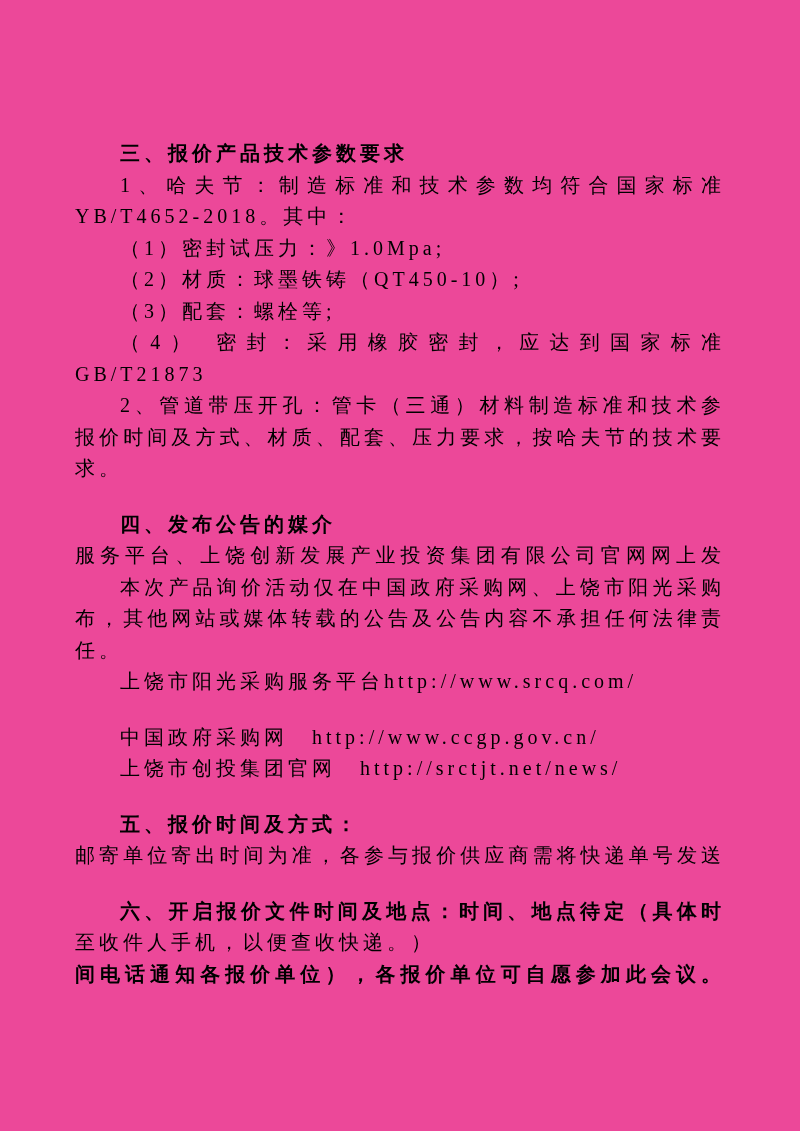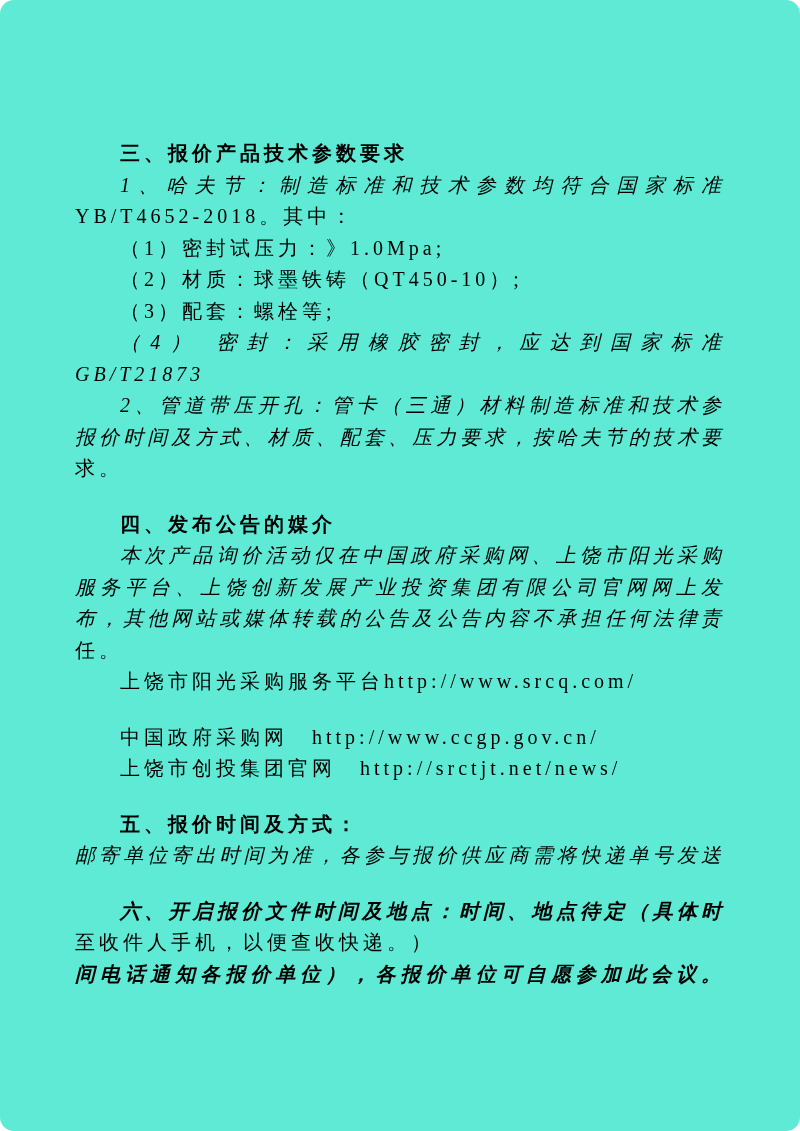--- a/index.html
+++ b/index.html
@@ -4,44 +4,42 @@
 <style>
   html, body {
     margin: 0;
     padding: 0;
     background: #ffffff;
   }
   .page {
     position: relative;
     width: 800px;
     height: 1131px;
-    background: #5eead4;
+    background: #ec4899;
     overflow: hidden;
-    border-radius: 14px;
   }
   .doc {
     box-sizing: border-box;
     width: 800px;
     padding: 138px 75px 0 75px;
     font-family: "Liberation Serif", "DejaVu Serif", serif;
     font-size: 20px;
     color: #000000;
     letter-spacing: 4px;
   }
   .ln {
     min-height: 31.5px;
     line-height: 31.5px;
   }
   .ind { text-indent: 45px; }
   .b   { font-weight: bold; }
   .j   {
     text-align: justify;
     text-align-last: justify;
     text-justify: inter-character;
-    font-style: italic;
   }
   .gap { margin-top: 24px; }
 </style>
 </head>
 <body>
 
 <div class="page">
   <div class="doc">
 
     <div class="ln b ind">三、报价产品技术参数要求</div>
@@ -51,22 +49,22 @@
     <div class="ln ind">（1）密封试压力：》1.0Mpa;</div>
     <div class="ln ind">（2）材质：球墨铁铸（QT450-10）;</div>
     <div class="ln ind">（3）配套：螺栓等;</div>
     <div class="ln ind j">（4） 密封：采用橡胶密封，应达到国家标准GB/T21873</div>
     <div class="ln ind j">2、管道带压开孔：管卡（三通）材料制造标准和技术参</div>
     <div class="ln j">报价时间及方式、材质、配套、压力要求，按哈夫节的技术要</div>
     <div class="ln">求。</div>
 
     <div class="ln b ind gap">四、发布公告的媒介</div>
 
+    <div class="ln j">服务平台、上饶创新发展产业投资集团有限公司官网网上发</div>
     <div class="ln ind j">本次产品询价活动仅在中国政府采购网、上饶市阳光采购</div>
-    <div class="ln j">服务平台、上饶创新发展产业投资集团有限公司官网网上发</div>
     <div class="ln j">布，其他网站或媒体转载的公告及公告内容不承担任何法律责</div>
     <div class="ln">任。</div>
 
     <div class="ln ind">上饶市阳光采购服务平台http://www.srcq.com/</div>
     <div class="ln ind gap">中国政府采购网　http://www.ccgp.gov.cn/</div>
     <div class="ln ind">上饶市创投集团官网　http://srctjt.net/news/</div>
 
     <div class="ln b ind gap">五、报价时间及方式：</div>
 
     <div class="ln j">邮寄单位寄出时间为准，各参与报价供应商需将快递单号发送</div>

